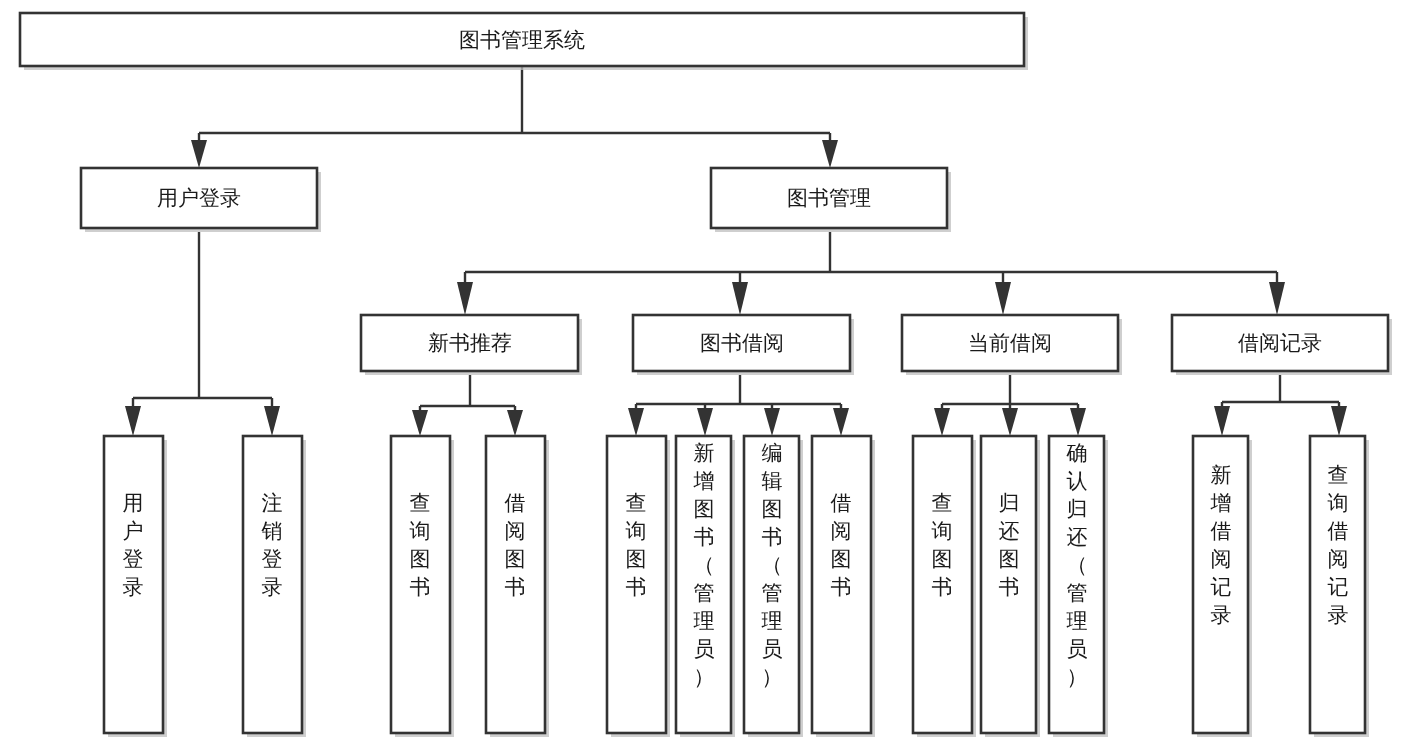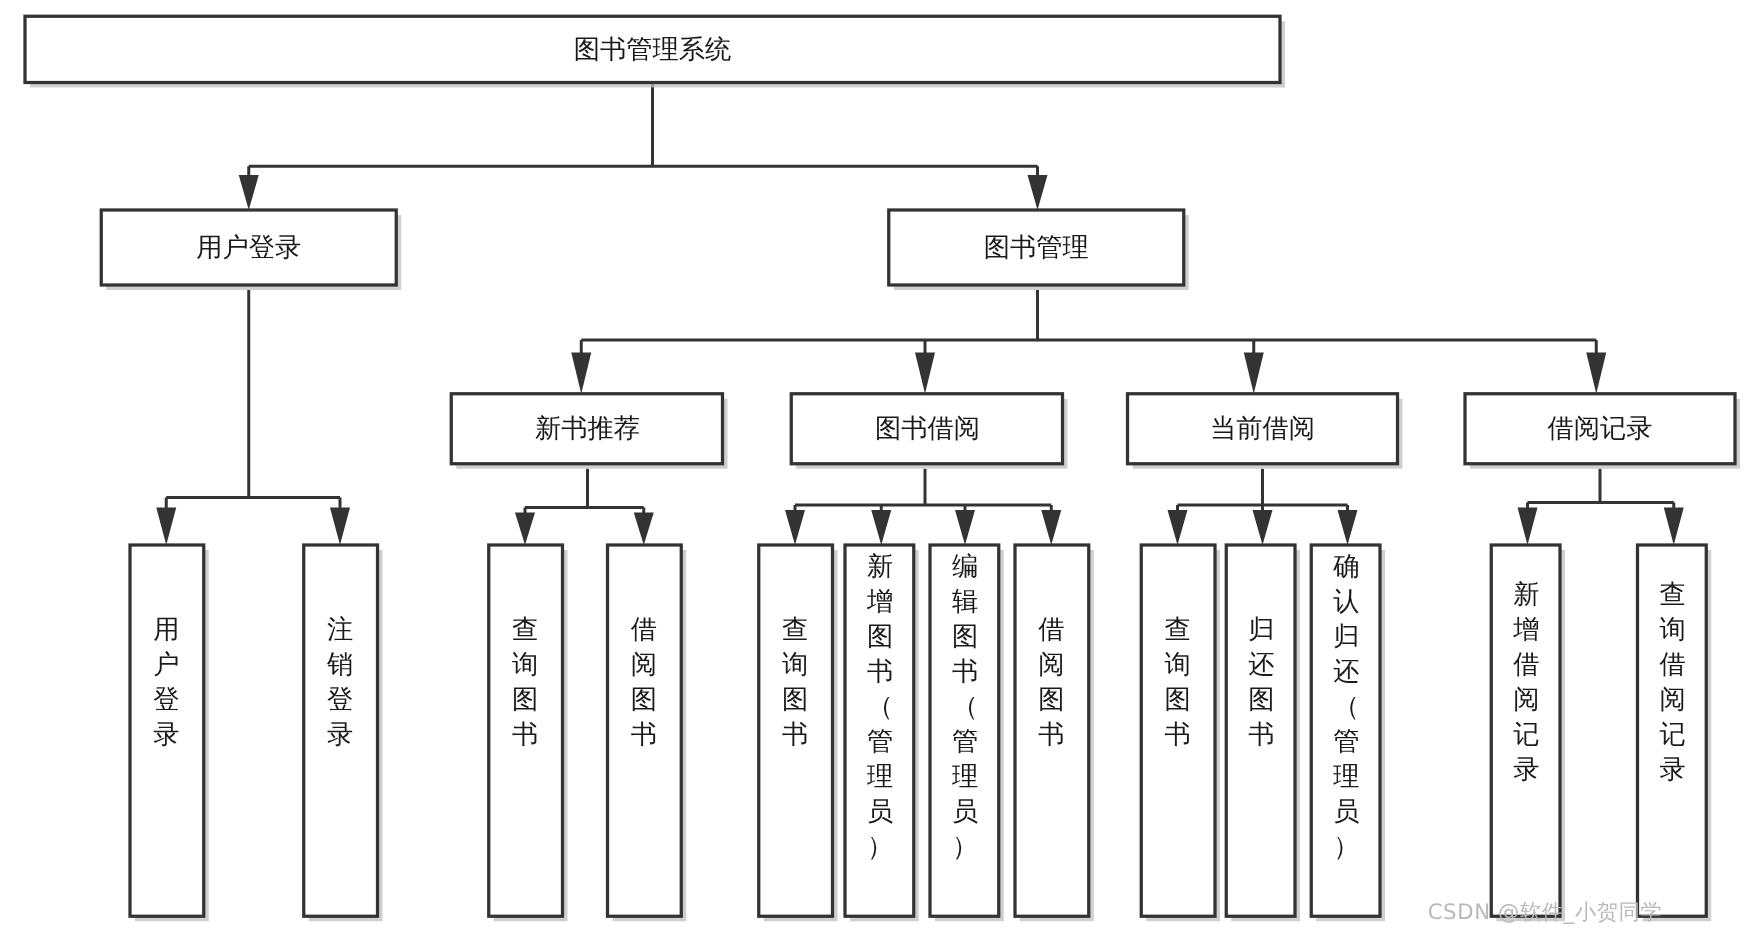--- a/index.html
+++ b/index.html
@@ -270,14 +270,13 @@
 
       <g>
         <rect class="node-shadow" x="1314" y="440" width="55" height="297"></rect>
         <rect class="node-rect" x="1310" y="436" width="55" height="297"></rect>
         <text class="node-label-v" x="1338" y="482"><tspan x="1338" y="482">查</tspan><tspan x="1338" y="510">询</tspan><tspan x="1338" y="538">借</tspan><tspan x="1338" y="566">阅</tspan><tspan x="1338" y="594">记</tspan><tspan x="1338" y="622">录</tspan></text>
       </g>
 
     </g>
   </svg>
 
-  <div class="watermark">CSDN @软件_小贺同学</div>
 </div>
 
 </body></html>

